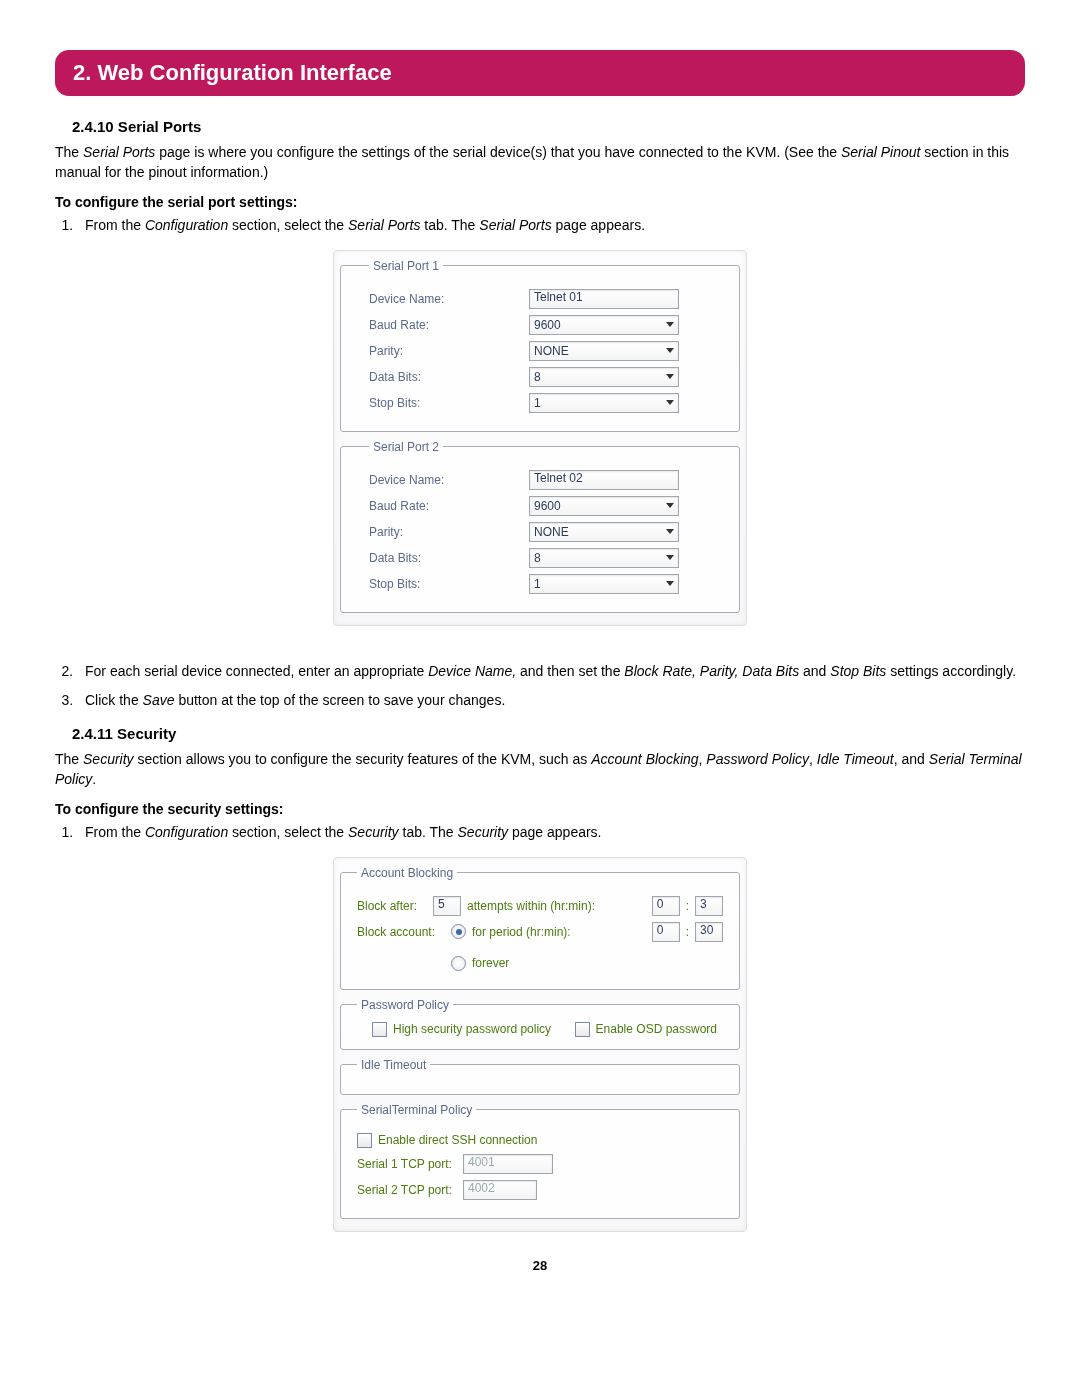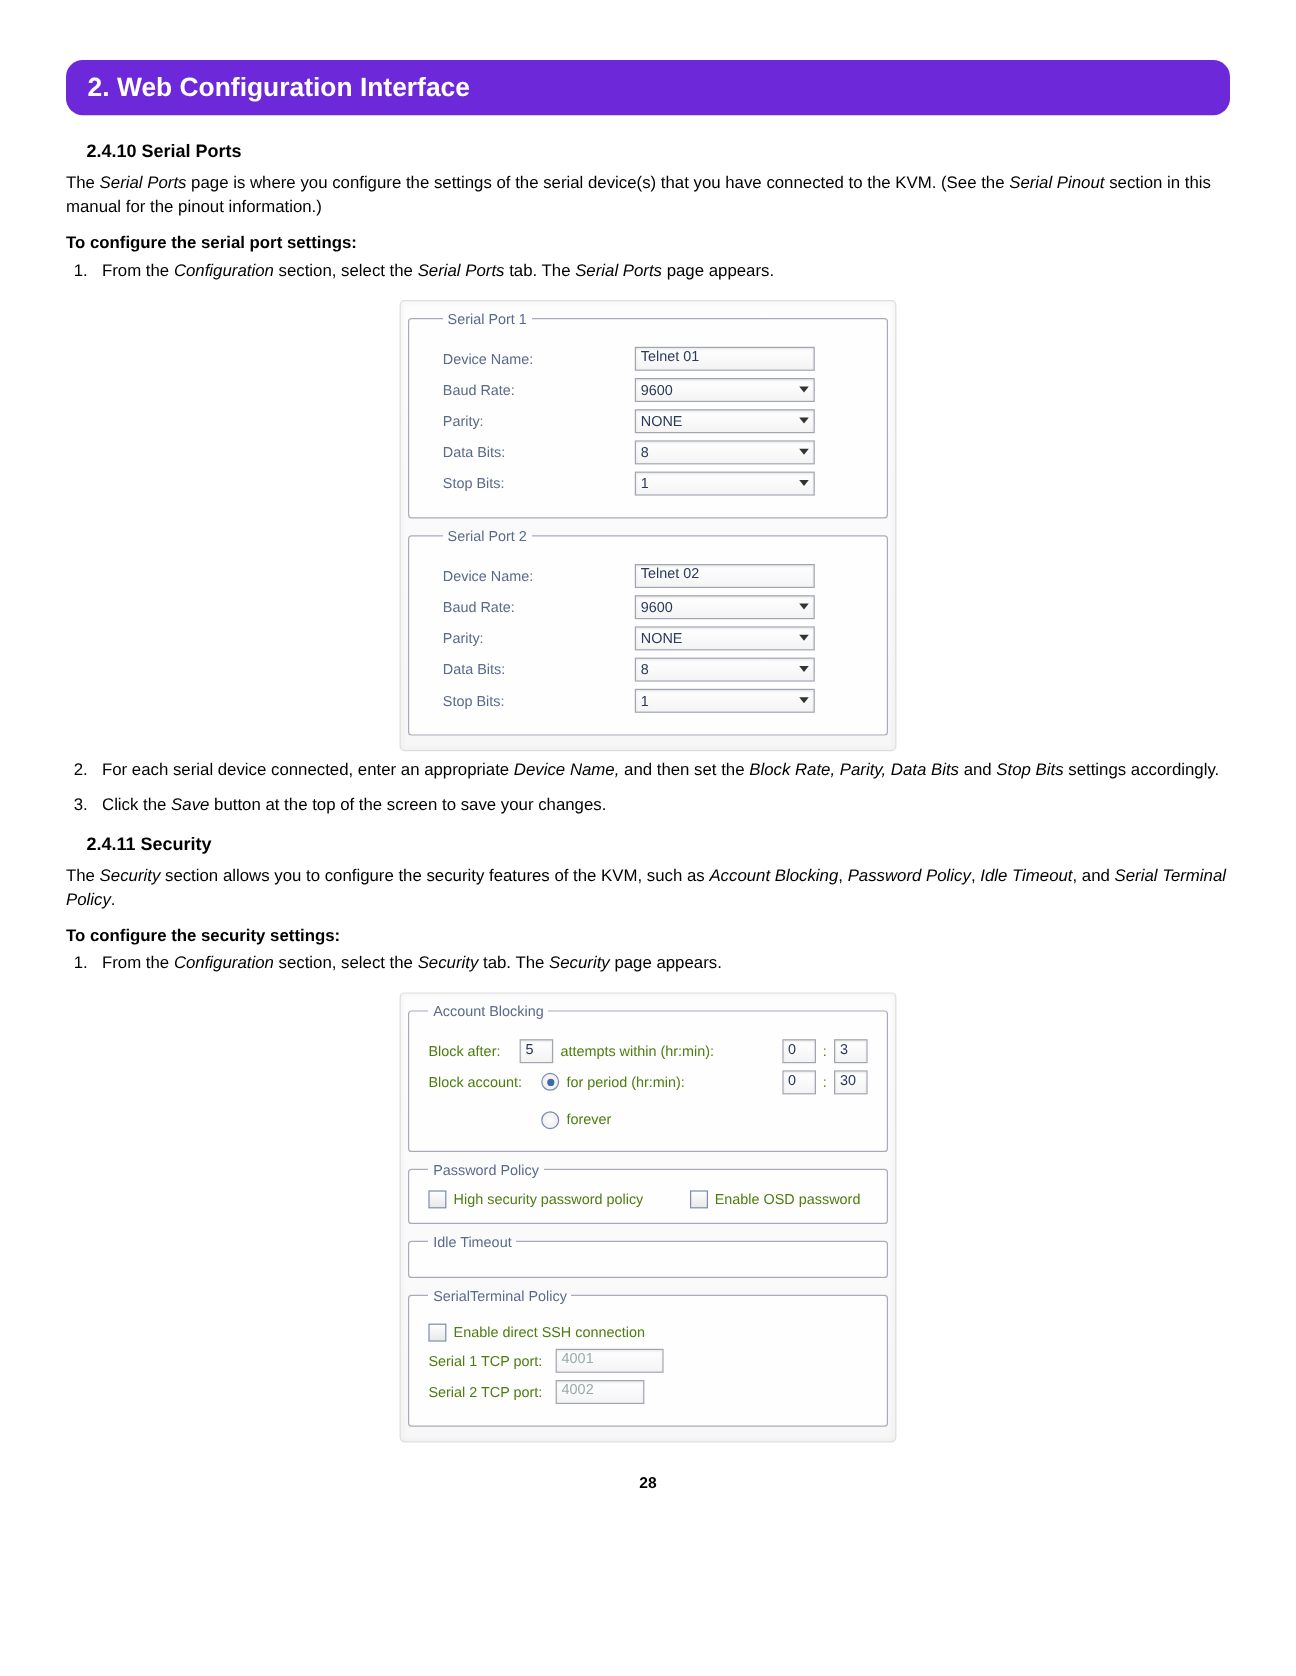--- a/index.html
+++ b/index.html
@@ -4,21 +4,21 @@
 <style>
   body {
     margin: 0;
     padding: 50px 55px;
     font-family: Arial, Helvetica, sans-serif;
     background: #fff;
     color: #000;
     width: 970px;
   }
   .title-bar {
-    background: #6d28d9;
+    background: #be185d;
     color: #fff;
     border-radius: 14px;
     padding: 10px 18px;
     font-weight: bold;
     font-size: 22px;
     font-family: Arial, sans-serif;
     margin-bottom: 22px;
   }
   .section-heading {
     font-weight: bold;
@@ -41,21 +41,21 @@
     padding-left: 22px;
     margin: 0 0 14px 0;
   }
   ol.steps li {
     padding-left: 8px;
     margin-bottom: 10px;
   }
   .italic { font-style: italic; }
   .screenshot {
     width: 400px;
-    margin: 10px auto 6px;
+    margin: 10px auto 36px;
     border: 1px solid #ddd;
     border-radius: 4px;
     padding: 4px 6px;
     box-shadow: inset 0 0 6px rgba(0,0,0,0.05);
     background: linear-gradient(#fdfdfd,#f7f7f7);
   }
   fieldset.form-group {
     border: 1px solid #aab;
     border-radius: 3px;
     margin: 4px 0 8px 0;
@@ -144,21 +144,21 @@
   }
   .security-screenshot {
     width: 400px;
     margin: 10px auto 0;
     border: 1px solid #ddd;
     border-radius: 4px;
     padding: 4px 6px;
     box-shadow: inset 0 0 6px rgba(0,0,0,0.05);
     background: linear-gradient(#fdfdfd,#f7f7f7);
   }
-  .pp-row { display:flex; justify-content:space-between; }
+  .pp-row { display:flex; justify-content:space-between;margin-left:15px; }
 </style>
 </head>
 <body>
 
 <div class="title-bar">2. Web Configuration Interface</div>
 
 <div class="section-heading">2.4.10 Serial Ports</div>
 
 <p class="body-text">
   <span>The </span><span class="italic">Serial Ports</span><span> page is where you configure the settings of the serial device(s) that you have connected to the KVM. (See the </span><span class="italic">Serial Pinout</span><span> section in this manual for the pinout information.)</span>

